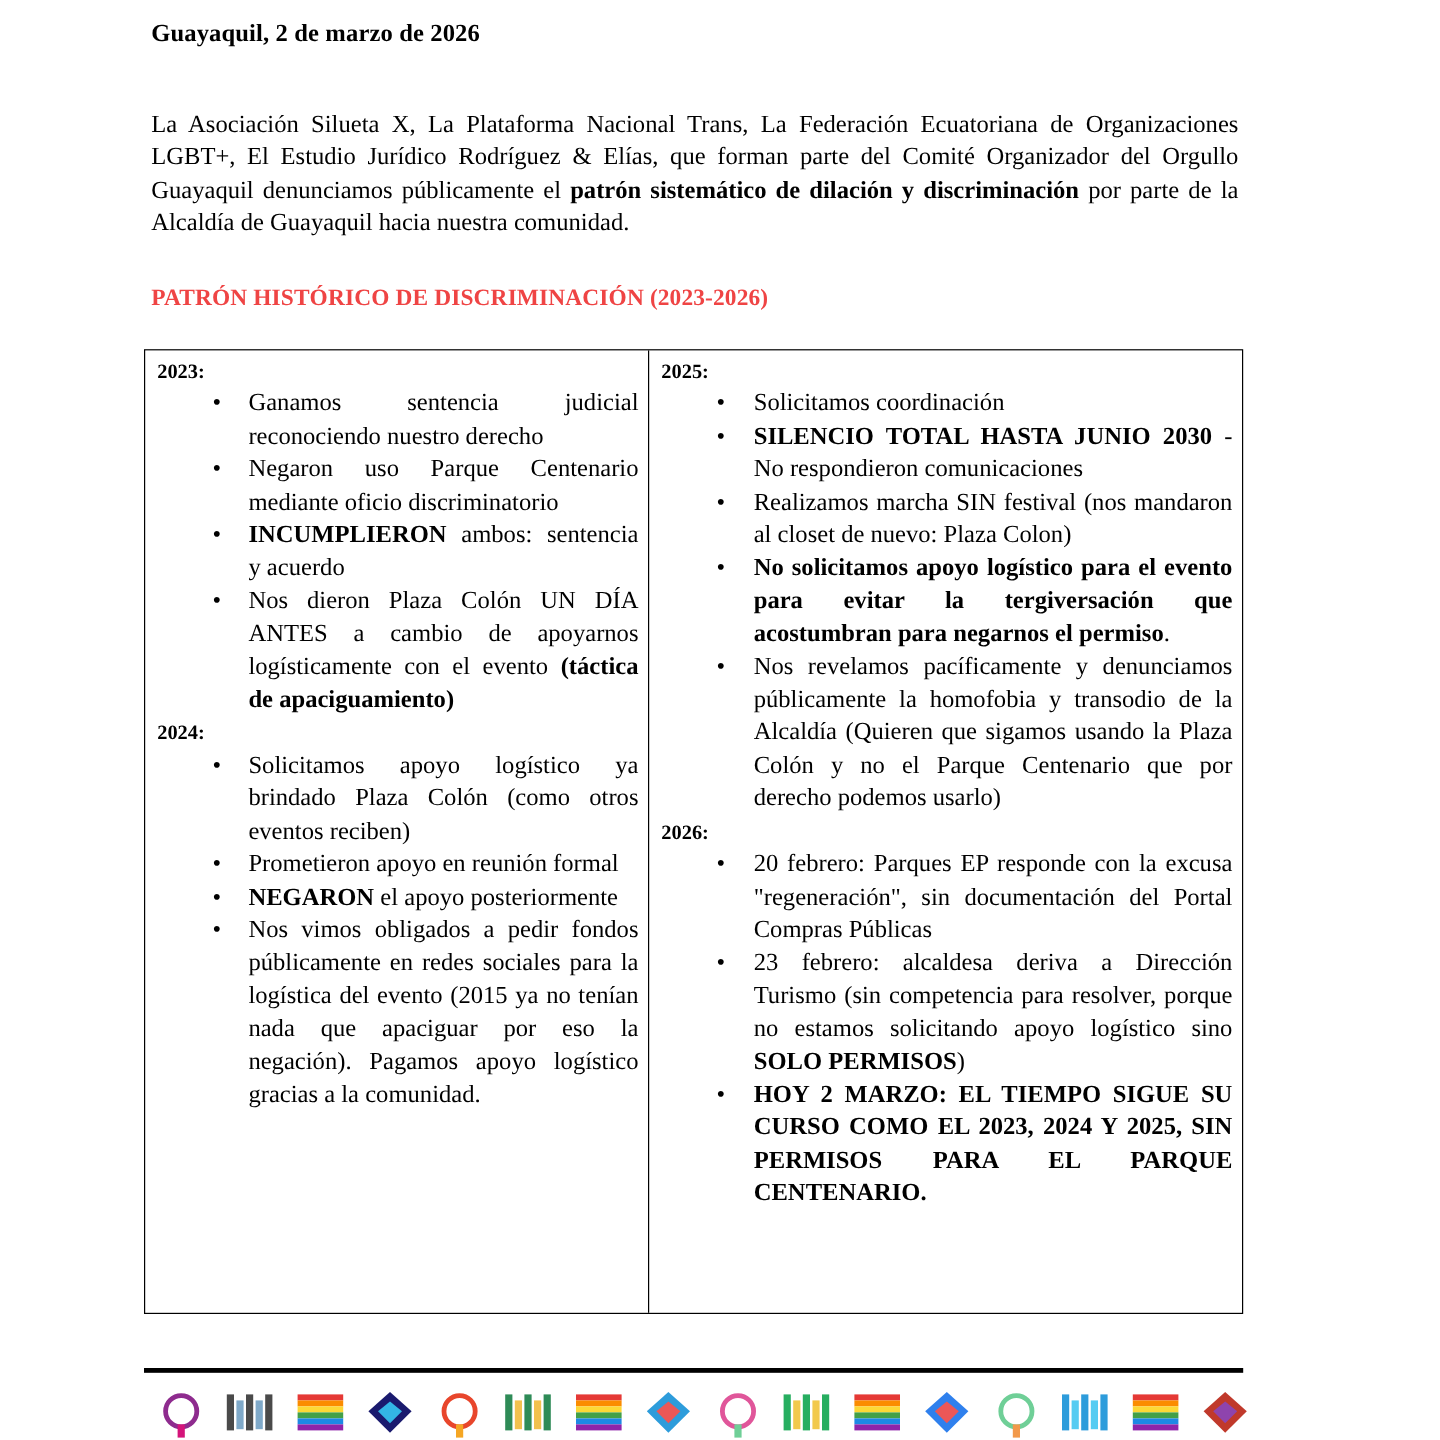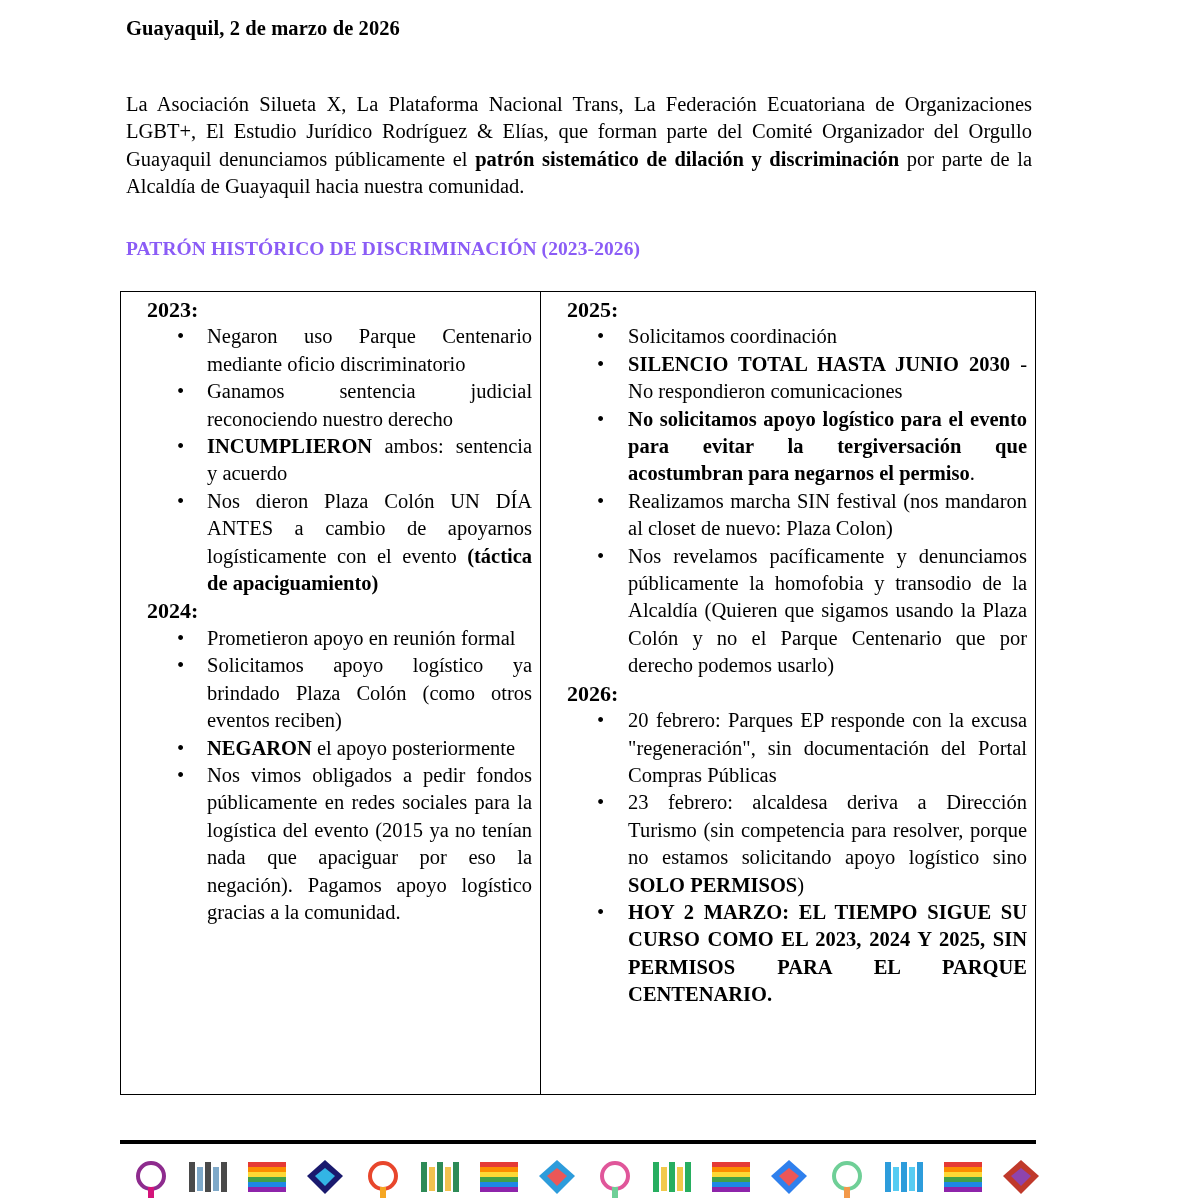--- a/index.html
+++ b/index.html
@@ -45,21 +45,21 @@
   }
   .intro b { font-weight: bold; }
 
   
   .section-heading {
     position: absolute;
     left: 126px;
     top: 238px;
     font-size: 19.5px;
     font-weight: bold;
-    color: #8b5cf6;
+    color: #ef4444;
     letter-spacing: 0.1px;
   }
 
   
   .table {
     position: absolute;
     left: 120px;
     top: 291px;
     width: 916px;
     height: 804px;
@@ -74,24 +74,24 @@
   }
   .col-left {
     width: 421px;
     border-right: 1.3px solid #000000;
   }
   .col-right {
     width: 495px;
   }
 
   .year {
-    font-size: 22px;
+    font-size: 17px;
     font-weight: bold;
     line-height: 27.4px;
-    margin: 0 0 0 18px;
+    margin: 0 0 0 2px;
   }
 
   ul.bullets {
     list-style: none;
     margin: 0;
     padding: 0;
   }
   ul.bullets > li {
     position: relative;
     font-size: 20.5px;
@@ -153,62 +153,62 @@
 
   <p class="intro"><span>La Asociación Silueta X, La Plataforma Nacional Trans, La Federación Ecuatoriana de Organizaciones LGBT+, El Estudio Jurídico Rodríguez &amp; Elías, que forman parte del Comité Organizador del Orgullo Guayaquil denunciamos públicamente el </span><b>patrón sistemático de dilación y discriminación</b><span> por parte de la Alcaldía de Guayaquil hacia nuestra comunidad.</span></p>
 
   <div class="section-heading">PATRÓN HISTÓRICO DE DISCRIMINACIÓN (2023-2026)</div>
 
   <div class="table">
     <div class="col col-left" id="col-left">
         <div class="year">2023:</div>
         <ul class="bullets">
           <li>
+            <span class="t"><span>Ganamos sentencia judicial reconociendo nuestro derecho</span></span>
+          </li>
+          <li>
             <span class="t"><span>Negaron uso Parque Centenario mediante oficio discriminatorio</span></span>
-          </li>
-          <li>
-            <span class="t"><span>Ganamos sentencia judicial reconociendo nuestro derecho</span></span>
           </li>
           <li>
             <span class="t"><b>INCUMPLIERON</b><span> ambos: sentencia y acuerdo</span></span>
           </li>
           <li>
             <span class="t"><span>Nos dieron Plaza Colón UN DÍA ANTES a cambio de apoyarnos logísticamente con el evento </span><b>(táctica de apaciguamiento)</b></span>
           </li>
         </ul>
         <div class="year">2024:</div>
         <ul class="bullets">
           <li>
+            <span class="t"><span>Solicitamos apoyo logístico ya brindado Plaza Colón (como otros eventos reciben)</span></span>
+          </li>
+          <li>
             <span class="t"><span>Prometieron apoyo en reunión formal</span></span>
-          </li>
-          <li>
-            <span class="t"><span>Solicitamos apoyo logístico ya brindado Plaza Colón (como otros eventos reciben)</span></span>
           </li>
           <li>
             <span class="t"><b>NEGARON</b><span> el apoyo posteriormente</span></span>
           </li>
           <li>
             <span class="t"><span>Nos vimos obligados a pedir fondos públicamente en redes sociales para la logística del evento (2015 ya no tenían nada que apaciguar por eso la negación). Pagamos apoyo logístico gracias a la comunidad.</span></span>
           </li>
         </ul>
       </div>
     <div class="col col-right" id="col-right">
         <div class="year">2025:</div>
         <ul class="bullets">
           <li>
             <span class="t"><span>Solicitamos coordinación</span></span>
           </li>
           <li>
             <span class="t"><b>SILENCIO TOTAL HASTA JUNIO 2030</b><span> - No respondieron comunicaciones</span></span>
           </li>
           <li>
+            <span class="t"><span>Realizamos marcha SIN festival (nos mandaron al closet de nuevo: Plaza Colon)</span></span>
+          </li>
+          <li>
             <span class="t"><b>No solicitamos apoyo logístico para el evento para evitar la tergiversación que acostumbran para negarnos el permiso</b><span>.</span></span>
-          </li>
-          <li>
-            <span class="t"><span>Realizamos marcha SIN festival (nos mandaron al closet de nuevo: Plaza Colon)</span></span>
           </li>
           <li>
             <span class="t"><span>Nos revelamos pacíficamente y denunciamos públicamente la homofobia y transodio de la Alcaldía (Quieren que sigamos usando la Plaza Colón y no el Parque Centenario que por derecho podemos usarlo)</span></span>
           </li>
         </ul>
         <div class="year">2026:</div>
         <ul class="bullets">
           <li>
             <span class="t"><span>20 febrero: Parques EP responde con la excusa "regeneración", sin documentación del Portal Compras Públicas</span></span>
           </li>

